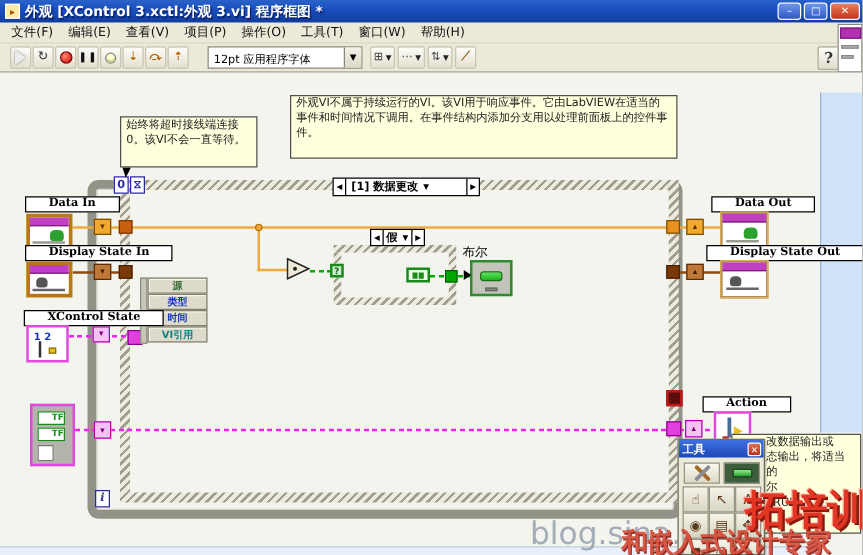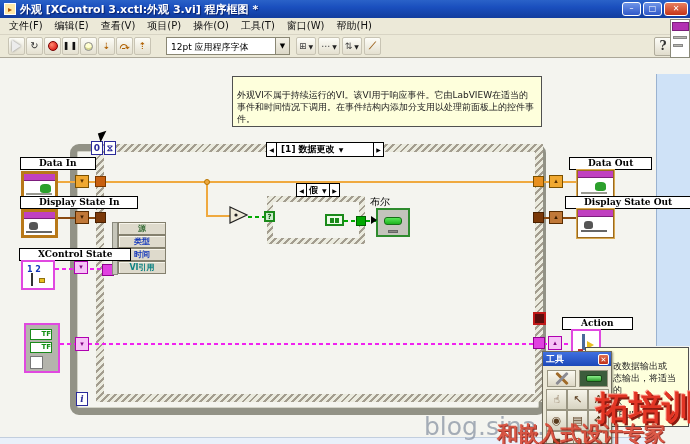--- a/index.html
+++ b/index.html
@@ -38,21 +38,21 @@
 .loopframe{position:absolute;border:7px solid #929286;border-radius:9px;box-shadow:inset 0 0 0 1px #d2d2c6;z-index:2}
 .structframe{position:absolute;border:8px solid #c0c0b4;border-image-source:repeating-linear-gradient(135deg,#a39d8f 0 2px,#ebebdf 2px 5px);border-image-slice:8;z-index:3}
 .caseframe{position:absolute;border:6px solid #c0c0b4;border-image-source:repeating-linear-gradient(135deg,#a39d8f 0 2px,#ebebdf 2px 5px);border-image-slice:6;z-index:4}
 .selector{position:absolute;display:flex;align-items:stretch;background:#fff;border:1px solid #000;font-size:9px;font-weight:bold;z-index:6;height:15px}
 .selector .sarr{width:10px;display:flex;align-items:center;justify-content:center;font-size:6px;color:#000}
 .selector .sarr.l{border-right:1px solid #000}
 .selector .sarr.r{border-left:1px solid #000}
 .selector .stxt{display:flex;align-items:center;padding:0 4px;white-space:nowrap}
 .selector .scaret{font-size:6px;margin-left:4px}
 .smallterm{position:absolute;width:12px;height:14px;background:#fff;border:1px solid #2a2a9a;color:#2a2a9a;font-size:9px;font-weight:bold;display:flex;align-items:center;justify-content:center;z-index:6}
-.comment{position:absolute;background:#feffdc;border:1px solid #505050;font-size:9px;color:#222;padding:12px 4px;line-height:1.35;white-space:pre-line;z-index:8}
+.comment{position:absolute;background:#feffdc;border:1px solid #505050;font-size:9px;color:#222;padding:0 4px;line-height:1.35;white-space:pre-line;z-index:8}
 .wire{position:absolute;z-index:5}
 .wo{background:#efa93f;height:2px}
 .wov{background:#efa93f;width:2px}
 .wb{background:#8a4a10;height:2px}
 .dashH{height:2px;background-image:repeating-linear-gradient(90deg,var(--c) 0 4px,transparent 4px 7px)}
 .mag{--c:#f022f0}
 .grn{--c:#00a800}
 .tunnel{position:absolute;display:flex;align-items:center;justify-content:center;font-size:7px;line-height:1;z-index:6}
 .junction{position:absolute;width:6px;height:6px;border-radius:50%;background:#efa93f;border:1px solid #b87400;z-index:6}
 .labelbox{position:absolute;background:#fff;border:1px solid #000;font-family:"DejaVu Serif",serif;font-weight:bold;font-size:9px;line-height:11px;padding:0 18px;white-space:nowrap;z-index:8}
@@ -299,20 +299,21 @@
 
     <div class="clusterconst" style="left:24px;top:265px;width:36px;height:50px">
       <span class="tfbox" style="top:4px">TF</span>
       <span class="tfbox" style="top:17px">TF</span>
       <span class="emptybox" style="top:31px"></span>
     </div>
 
     <div class="smallterm" style="left:76px;top:334px;font-family:'DejaVu Serif',serif;font-style:italic">i</div>
 
     <div class="comment" style="left:232px;top:18px;width:310px;height:51px">外观VI不属于持续运行的VI。该VI用于响应事件。它由LabVIEW在适当的事件和时间情况下调用。在事件结构内添加分支用以处理前面板上的控件事件。</div>
+    <div class="comment" style="left:96px;top:35px;width:110px;height:41px">始终将超时接线端连接0。该VI不会一直等待。</div>
     <div class="comment" style="left:585px;top:289px;width:104px;height:80px;padding-left:27px">改数据输出或
 态输出，将适当的
 尔
 TRUE。</div>
 
   </div>
 
   <div class="wm-url">blog.sina.com</div>
 
   <div class="palette">

